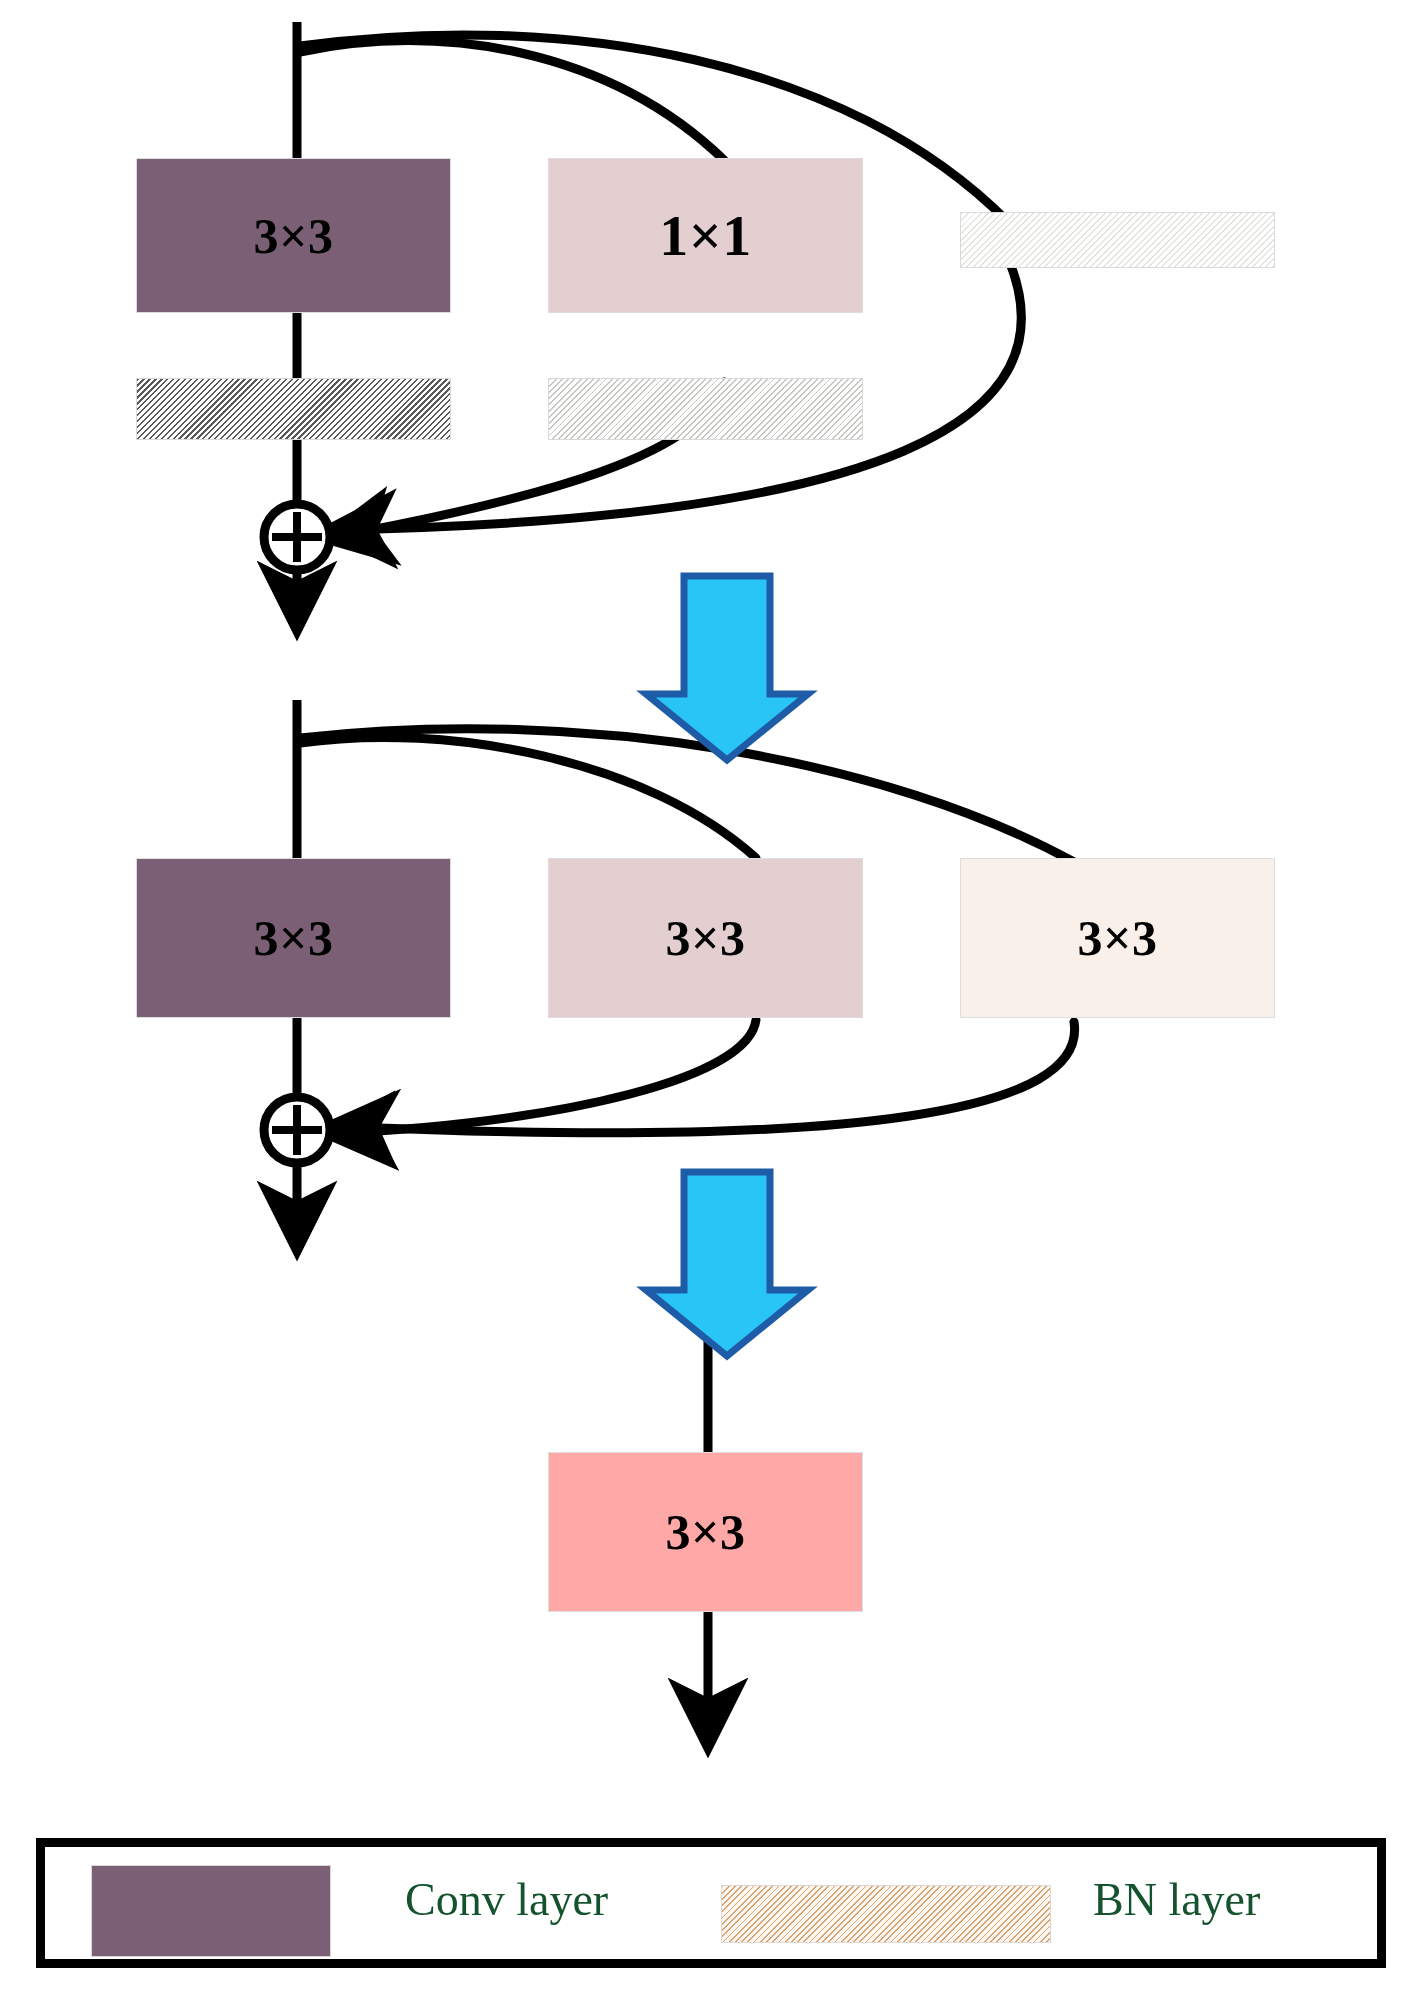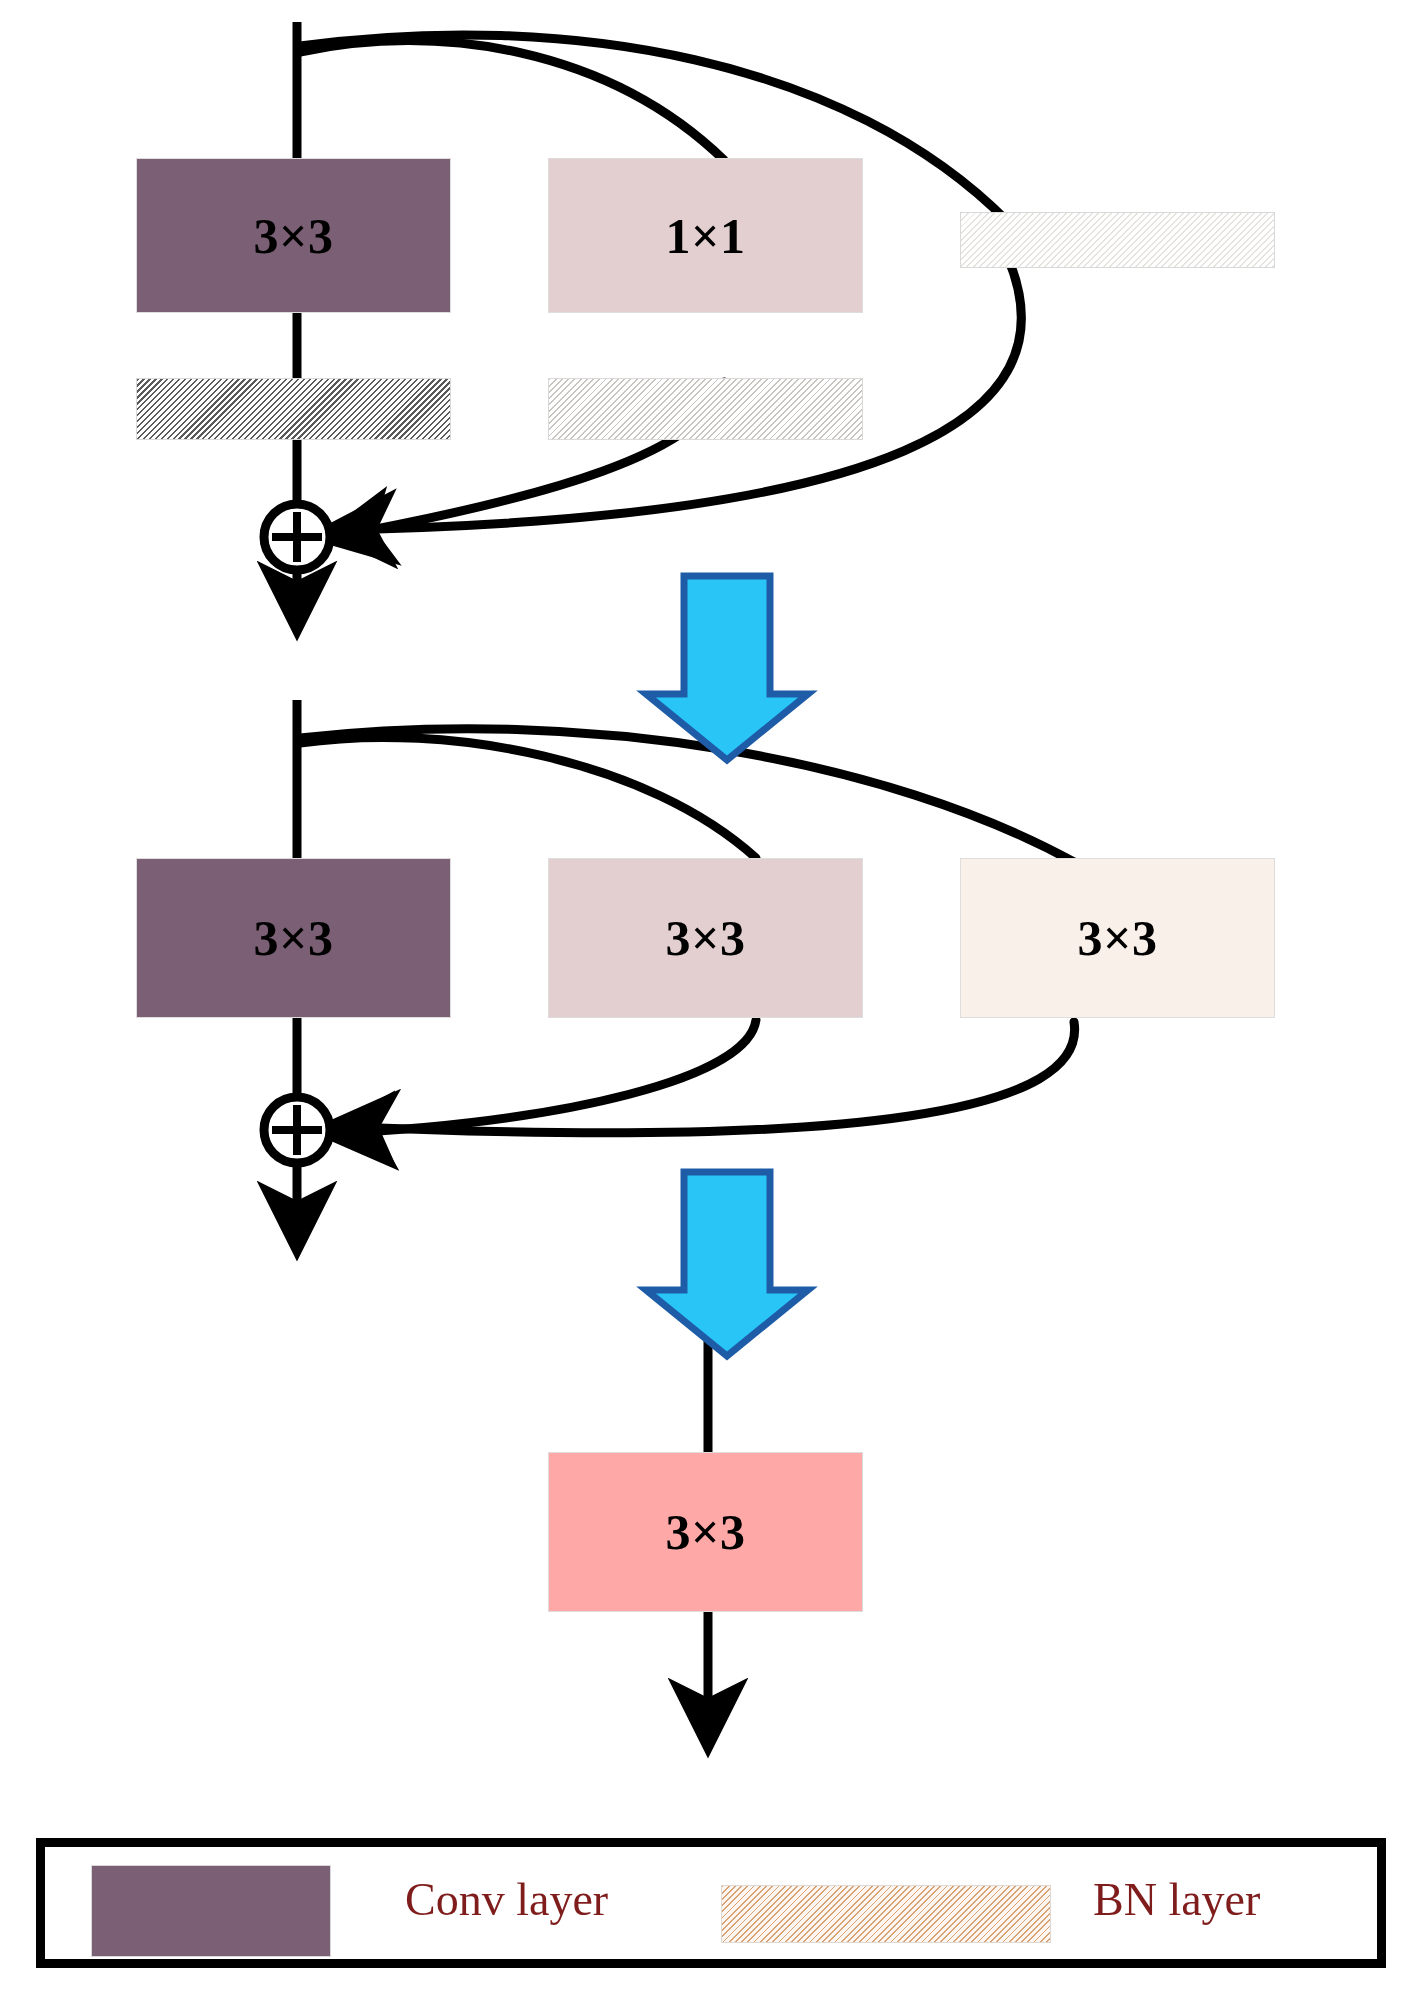--- a/index.html
+++ b/index.html
@@ -63,21 +63,21 @@
     position:absolute;
     left:28px;top:1838px;width:1350px;height:130px;
     border:9px solid #000000;
     background:#ffffff;
     box-sizing:border-box;
   }
   .legend-swatch{position:absolute;box-sizing:border-box;}
   .legend-text{
     position:absolute;
     font-size:46px;
-    color:#7f1d1d;
+    color:#14532d;
     white-space:nowrap;
     font-family:"Liberation Serif","DejaVu Serif",serif;
   }
 </style>
 </head>
 <body>
 
 <div id="stage">
 
   <svg id="wires" viewBox="0 0 1406 1998">
@@ -143,21 +143,21 @@
     </g>
     <g>
       <path d="M 676,1172 L 762,1172 L 762,1290 L 800,1290 L 719,1356 L 638,1290 L 676,1290 Z" fill="#29C5F6" stroke="#1F5CA8" stroke-width="7" stroke-linejoin="miter"></path>
     </g>
   </svg>
 
   <div class="node" style="left:128px;top:158px;width:315px;height:155px;background:#7B5F75;font-size:50px;">
     <span class="lbl">3×3</span>
   </div>
 
-  <div class="node" style="left:540px;top:158px;width:315px;height:155px;background:#E3CFCF;font-size:50px;">
+  <div class="node" style="left:540px;top:158px;width:315px;height:155px;background:#E3CFCF;font-size:58px;">
     <span class="lbl">1×1</span>
   </div>
 
   <div class="bn bn-light" style="left:952px;top:212px;width:315px;height:56px;"></div>
 
   <div class="bn bn-dark" style="left:128px;top:378px;width:315px;height:62px;"></div>
 
   <div class="bn bn-mid" style="left:540px;top:378px;width:315px;height:62px;"></div>
 
   <div class="node" style="left:128px;top:858px;width:315px;height:160px;background:#7B5F75;font-size:50px;">

